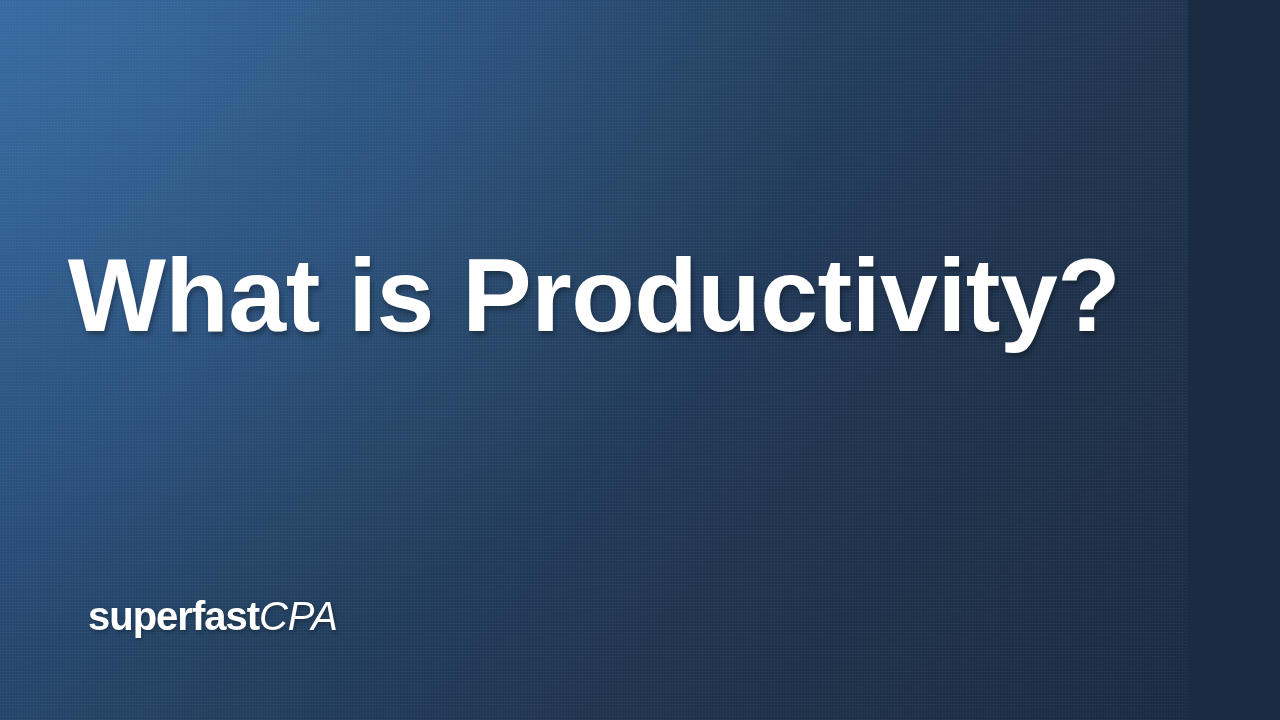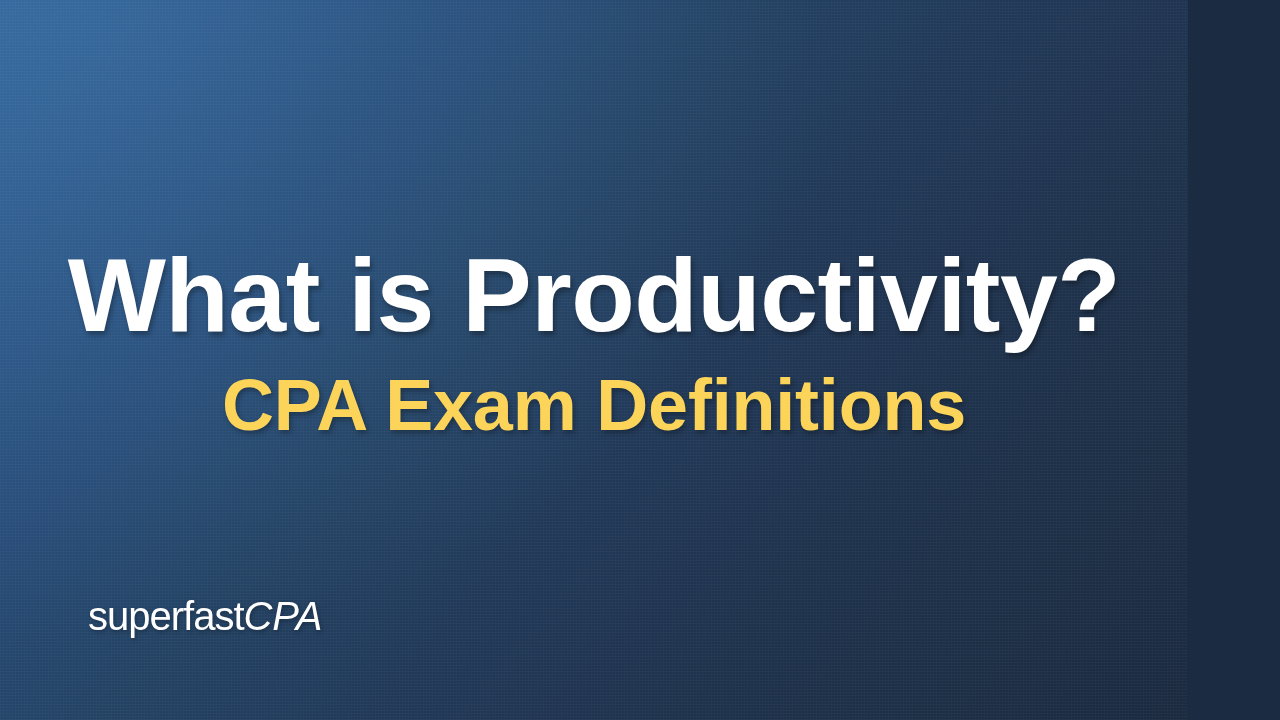--- a/index.html
+++ b/index.html
@@ -90,38 +90,37 @@
     left: 88px;
     top: 596px;
     font-size: 40px;
     line-height: 1;
     color: #ffffff;
     white-space: nowrap;
     text-shadow: 1px 2px 4px rgba(0, 0, 0, 0.30);
   }
 
   .logo-strong {
-    font-weight: 400;
+    font-weight: 700;
     letter-spacing: -1.0px;
   }
 
   .logo-light {
     font-weight: 400;
     letter-spacing: -0.2px;
     font-style: italic;
   }
 </style>
 </head>
 <body>
 
 <div class="canvas">
 
   <div class="bloom"></div>
   <div class="grain"></div>
 
   <div class="headline-block">
     <h1 class="title">What is Productivity?</h1>
-    <h2 class="subtitle">CPA Exam Definitions</h2>
   </div>
 
   <div class="logo"><span class="logo-strong">superfast</span><span class="logo-light">CPA</span></div>
 
 </div>
 
 </body></html>

